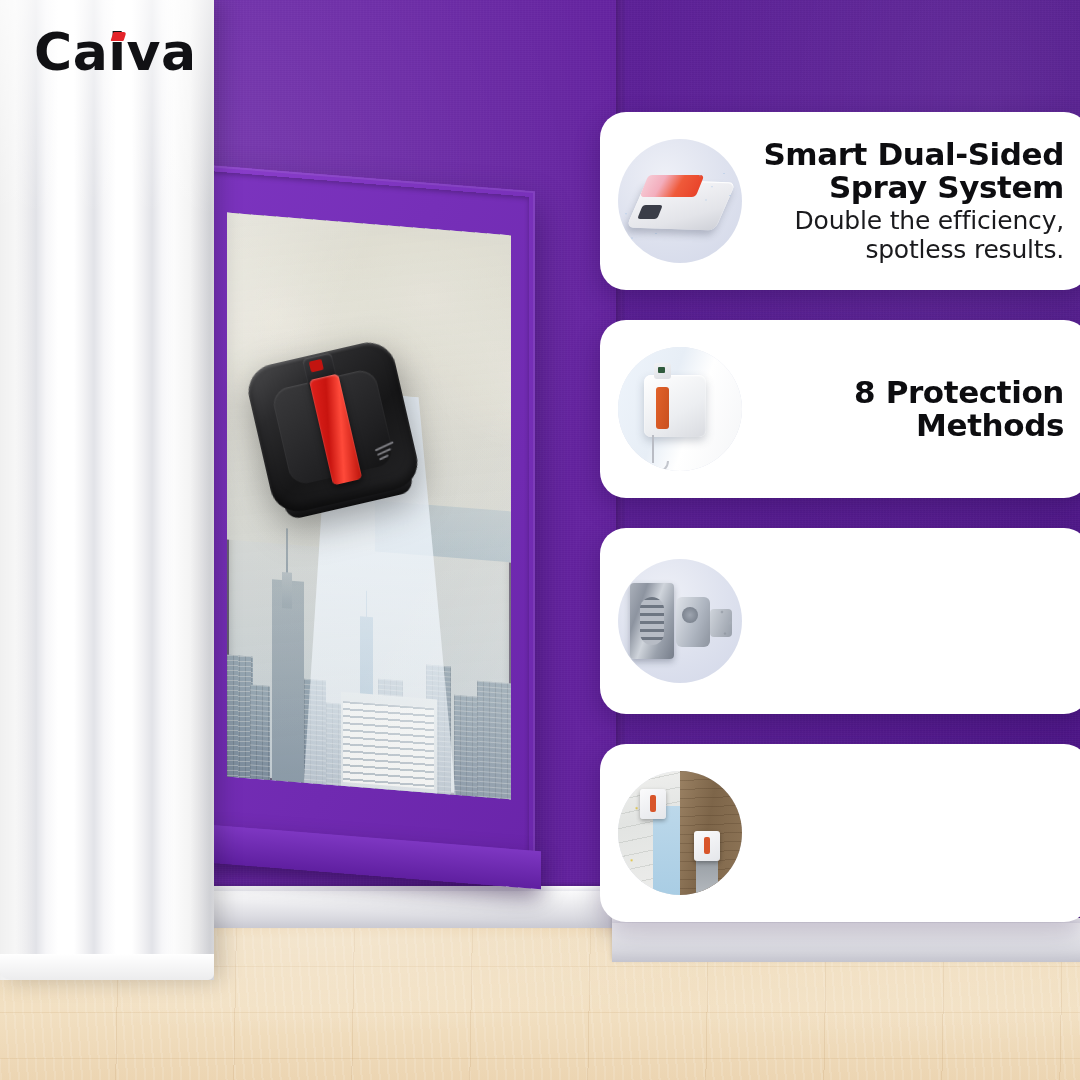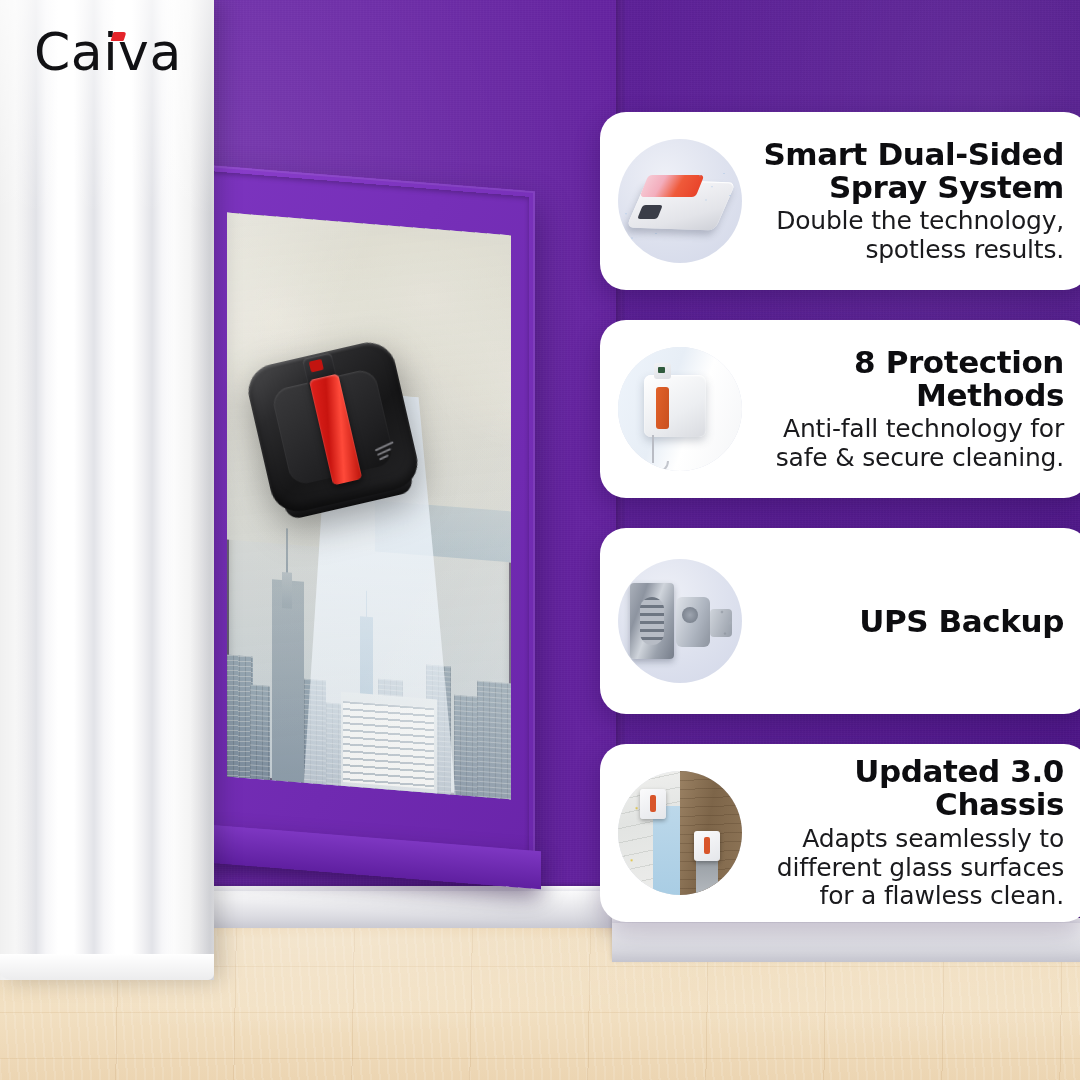--- a/index.html
+++ b/index.html
@@ -264,21 +264,21 @@
   .curtain-hem{
     position:absolute; left:0; bottom:0; width:214px; height:26px;
     background:linear-gradient(180deg,#ffffff,#ececed);
     border-radius:0 0 6px 10px;
     filter:blur(.4px);
   }
 
   
   .logo{
     position:absolute; left:34px; top:22px; z-index:40;
-    font-size:52px; font-weight:400; letter-spacing:.5px;
+    font-size:52px; font-weight:700; letter-spacing:.5px;
     color:#111114;
     font-family:"DejaVu Sans", sans-serif;
   }
   .logo .dot{
     position:absolute; left:78px; top:10px;
     width:13px; height:9px; background:#e4242a;
     transform:skewX(-18deg);
     border-radius:1px 3px 1px 1px;
   }
 
@@ -469,60 +469,54 @@
     <div class="card c1">
       <div class="card-icon">
         <div class="ic-spray l"></div>
         <div class="ic-dev"></div>
         <div class="ic-dev-top"></div>
         <div class="ic-dev-lens"></div>
         <div class="ic-spray"></div>
       </div>
       <div class="card-text">
         <div class="card-title">Smart Dual-Sided Spray System</div>
-        <div class="card-desc">Double the technology, spotless results.</div>
+        <div class="card-desc">Double the efficiency, spotless results.</div>
       </div>
     </div>
 
     <div class="card c2">
       <div class="card-icon">
         <div class="ic2-bg"></div>
         <div class="ic2-dev">
           <div class="ic2-cam"></div>
           <div class="ic2-strap"></div>
         </div>
         <div class="ic2-cord"></div>
       </div>
       <div class="card-text">
         <div class="card-title">8 Protection Methods</div>
-        <div class="card-desc">Anti-fall technology for safe &amp; secure cleaning.</div>
       </div>
     </div>
 
     <div class="card c3">
       <div class="card-icon">
         <div class="ic3-core"></div>
         <div class="ic3-mid"></div>
         <div class="ic3-end"></div>
         <div class="ic3-bits"></div>
       </div>
       <div class="card-text">
-        <div class="card-title">UPS Backup</div>
       </div>
     </div>
 
     <div class="card c4">
       <div class="card-icon">
         <div class="ic4-left"></div>
         <div class="ic4-streak"></div>
         <div class="ic4-right"></div>
         <div class="ic4-trail"></div>
         <div class="ic4-dev a"></div>
         <div class="ic4-dev b"></div>
       </div>
-      <div class="card-text">
-        <div class="card-title">Updated 3.0 Chassis</div>
-        <div class="card-desc">Adapts seamlessly to different glass surfaces for a flawless clean.</div>
-      </div>
     </div>
 
   </div>
 </div>
 
 </body></html>

